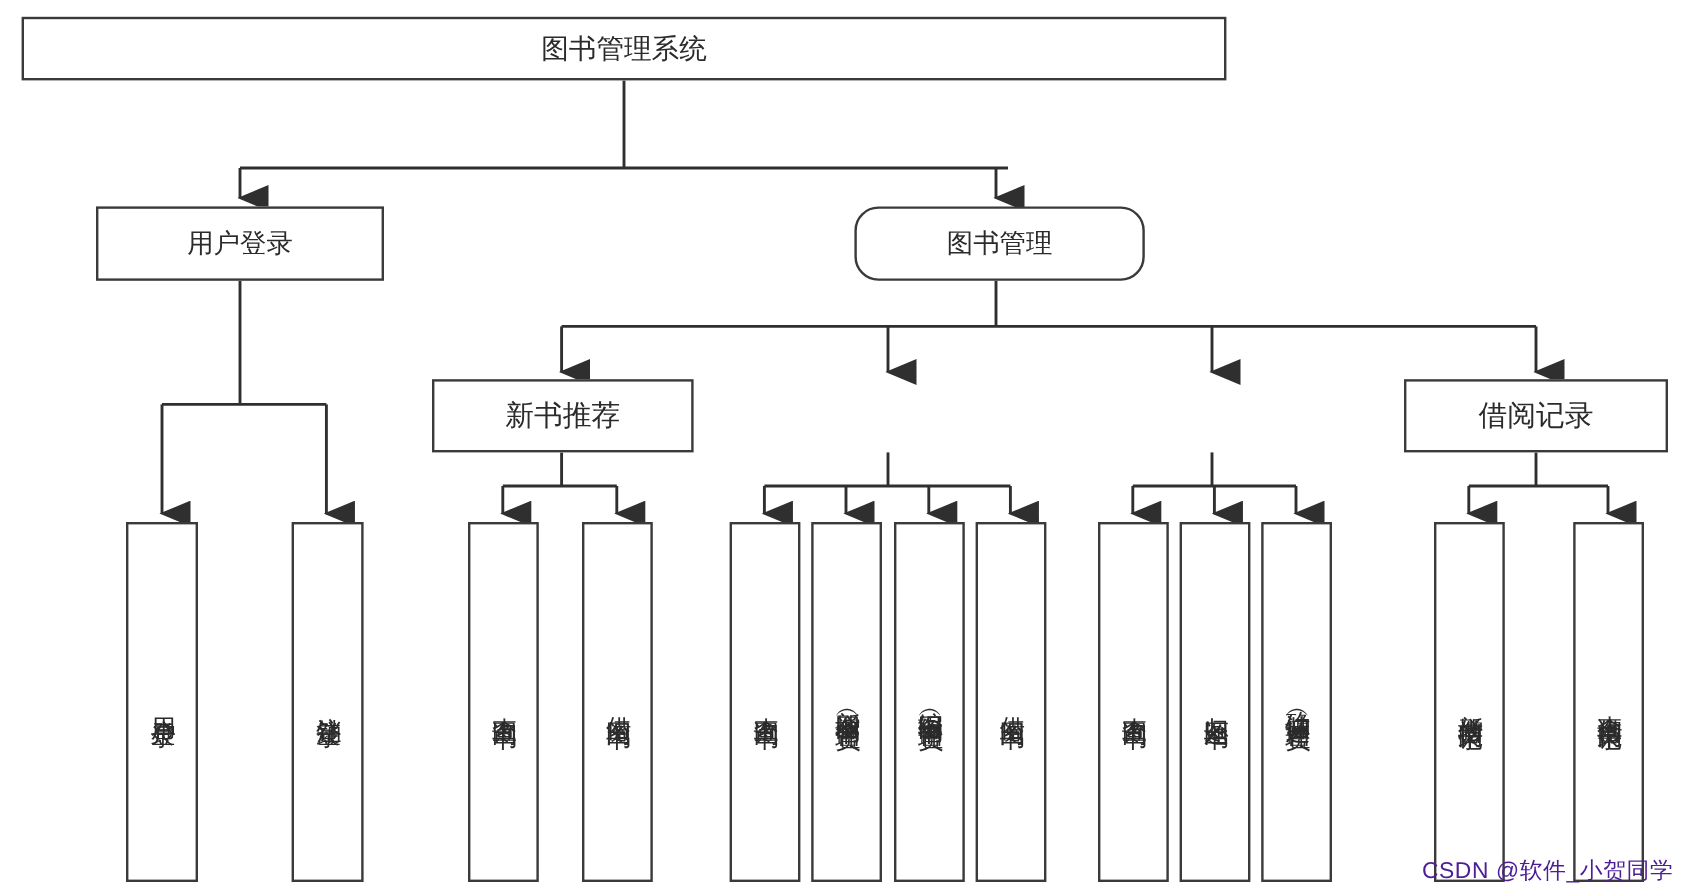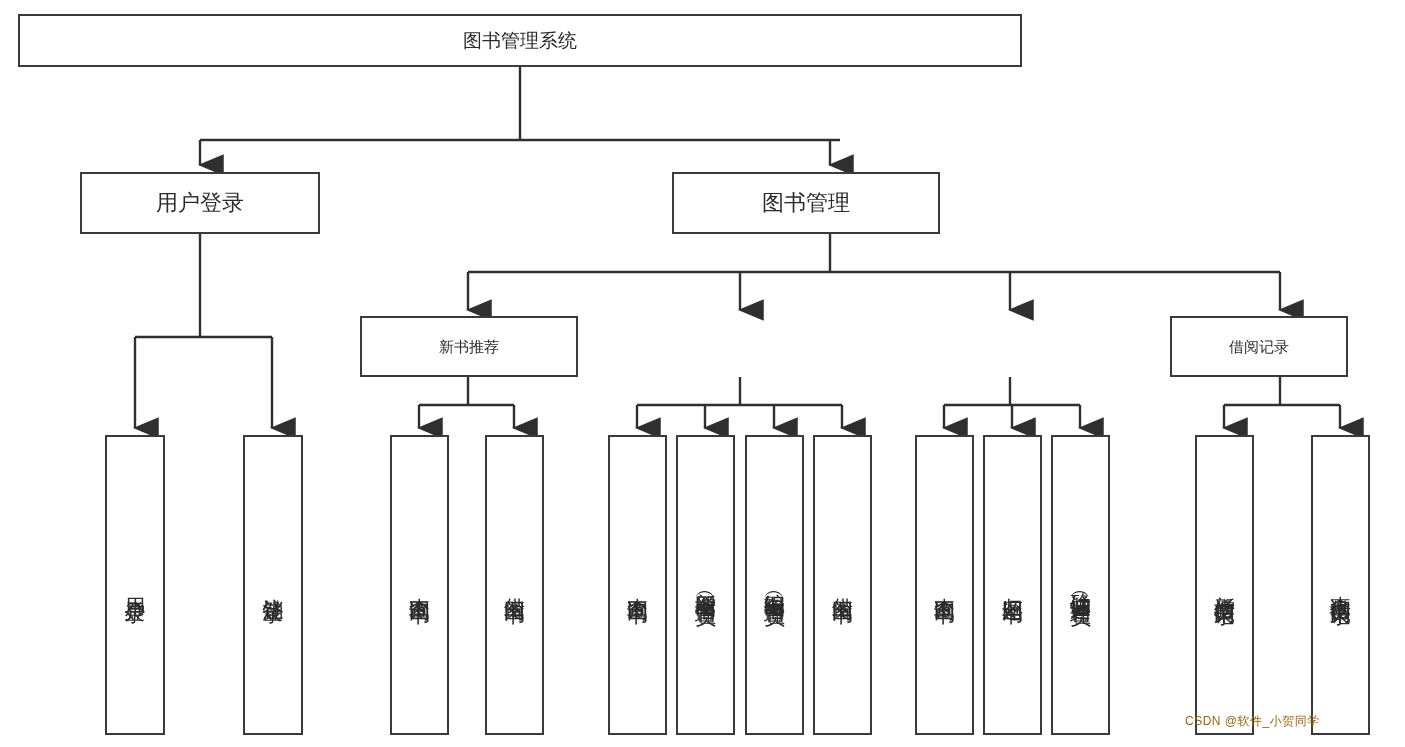--- a/index.html
+++ b/index.html
@@ -31,47 +31,47 @@
     border: 2px solid #3a3a3a;
     background: #ffffff;
     color: #2b2b2b;
     display: flex;
     align-items: center;
     justify-content: center;
     text-align: center;
     line-height: 1.05;
   }
   .node.root {
-    font-size: 19px;
+    font-size: 23px;
   }
   .node.level2 {
     font-size: 22px;
   }
   .node.level3 {
-    font-size: 15px;
+    font-size: 24px;
   }
   .node.leaf {
     font-size: 21px;
     writing-mode: vertical-rl;
     text-orientation: upright;
     align-items: center;
     justify-content: center;
     padding-top: 6px;
     padding-bottom: 6px;
   }
   .node.leaf span {
     writing-mode: vertical-rl;
     text-orientation: upright;
     letter-spacing: 2px;
     white-space: nowrap;
   }
   .watermark {
     position: absolute;
-    font-size: 12px;
-    color: #a16207;
+    font-size: 19px;
+    color: #4c1d95;
     letter-spacing: 0.5px;
     white-space: nowrap;
     left: 1185px;
     top: 713px;
   }
 </style>
 </head>
 <body>
 
 <div id="canvas">
@@ -126,28 +126,28 @@
     </g>
   </svg>
 
   <div class="node root" style="left:18px; top:14px; width:1004px; height:53px;">
     <span>图书管理系统</span>
   </div>
 
   <div class="node level2" style="left:80px; top:172px; width:240px; height:62px;">
     <span>用户登录</span>
   </div>
-  <div class="node level2" style="left:672px; top:172px; width:268px; height:62px;">
+  <div class="node level2" style="left:712px; top:172px; width:242px; height:62px;border-radius:20px;">
     <span>图书管理</span>
   </div>
 
   <div class="node level3" style="left:360px; top:316px; width:218px; height:61px;">
     <span>新书推荐</span>
   </div>
-  <div class="node level3" style="left:1170px; top:316px; width:178px; height:61px;">
+  <div class="node level3" style="left:1170px; top:316px; width:220px; height:61px;">
     <span>借阅记录</span>
   </div>
 
   <div class="node leaf" style="left:105px; top:435px; width:60px; height:300px;">
     <span>用户登录</span>
   </div>
   <div class="node leaf" style="left:243px; top:435px; width:60px; height:300px;">
     <span>注销登录</span>
   </div>
 

